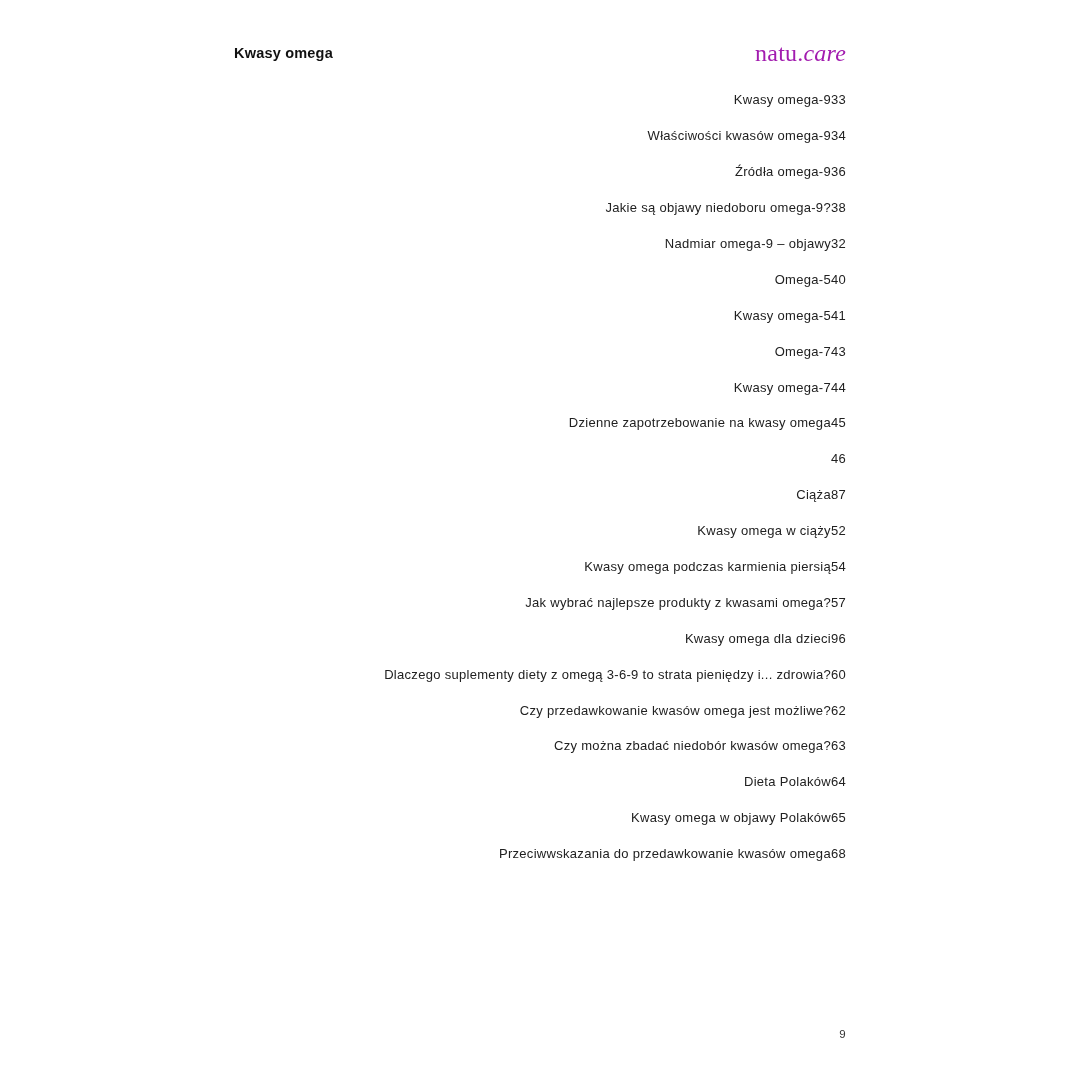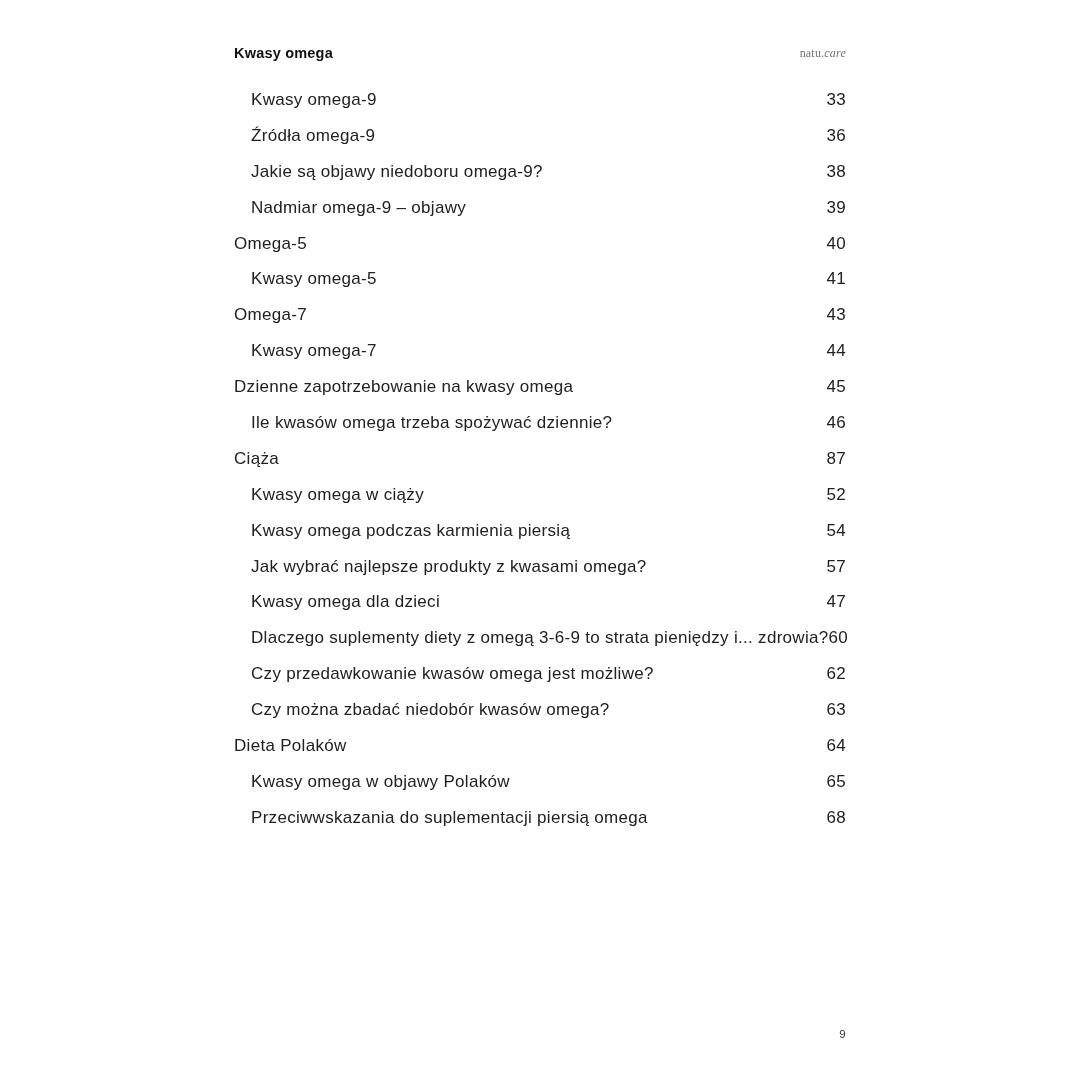--- a/index.html
+++ b/index.html
@@ -27,39 +27,39 @@
     align-items: center;
   }
   .doc-header-title {
     font-size: 14.5px;
     font-weight: 700;
     letter-spacing: 0.2px;
     color: #111111;
   }
   .brand-logo {
     font-family: "Liberation Serif", serif;
-    font-size: 12px;
-    color: #737373;
+    font-size: 24px;
+    color: #a21caf;
     letter-spacing: 0.2px;
   }
   .brand-logo .brand-care {
     font-style: italic;
   }
   .toc-list {
     position: absolute;
     left: 234px;
     width: 612px;
     top: 82px;
   }
   .toc-row {
     height: 35.9px;
     display: flex;
-    justify-content: space-between;
+    justify-content: flex-end;
     align-items: center;
-    font-size: 17px;
+    font-size: 13px;
     letter-spacing: 0.3px;
     color: #212121;
     cursor: pointer;
   }
   .toc-row.level-2 .toc-label {
     padding-left: 17px;
   }
   .toc-label {
     white-space: nowrap;
   }
@@ -89,34 +89,38 @@
     <span class="doc-header-title">Kwasy omega</span>
     <span class="brand-logo"><span>natu.</span><span class="brand-care">care</span></span>
   </div>
 
   <div class="toc-list">
     <div class="toc-row level-2">
       <span class="toc-label">Kwasy omega-9</span>
       <span class="toc-page">33</span>
     </div>
 
+    <div class="toc-row level-2">
+      <span class="toc-label">Właściwości kwasów omega-9</span>
+      <span class="toc-page">34</span>
+    </div>
 
     <div class="toc-row level-2">
       <span class="toc-label">Źródła omega-9</span>
       <span class="toc-page">36</span>
     </div>
 
     <div class="toc-row level-2">
       <span class="toc-label">Jakie są objawy niedoboru omega-9?</span>
       <span class="toc-page">38</span>
     </div>
 
     <div class="toc-row level-2">
       <span class="toc-label">Nadmiar omega-9 – objawy</span>
-      <span class="toc-page">39</span>
+      <span class="toc-page">32</span>
     </div>
 
     <div class="toc-row level-1">
       <span class="toc-label">Omega-5</span>
       <span class="toc-page">40</span>
     </div>
 
     <div class="toc-row level-2">
       <span class="toc-label">Kwasy omega-5</span>
       <span class="toc-page">41</span>
@@ -131,21 +135,20 @@
       <span class="toc-label">Kwasy omega-7</span>
       <span class="toc-page">44</span>
     </div>
 
     <div class="toc-row level-1">
       <span class="toc-label">Dzienne zapotrzebowanie na kwasy omega</span>
       <span class="toc-page">45</span>
     </div>
 
     <div class="toc-row level-2">
-      <span class="toc-label">Ile kwasów omega trzeba spożywać dziennie?</span>
       <span class="toc-page">46</span>
     </div>
 
     <div class="toc-row level-1">
       <span class="toc-label">Ciąża</span>
       <span class="toc-page">87</span>
     </div>
 
     <div class="toc-row level-2">
       <span class="toc-label">Kwasy omega w ciąży</span>
@@ -159,21 +162,21 @@
     </div>
 
 
     <div class="toc-row level-2">
       <span class="toc-label">Jak wybrać najlepsze produkty z kwasami omega?</span>
       <span class="toc-page">57</span>
     </div>
 
     <div class="toc-row level-2">
       <span class="toc-label">Kwasy omega dla dzieci</span>
-      <span class="toc-page">47</span>
+      <span class="toc-page">96</span>
     </div>
 
     <div class="toc-row level-2">
       <span class="toc-label">Dlaczego suplementy diety z omegą 3-6-9 to strata pieniędzy i... zdrowia?</span>
       <span class="toc-page">60</span>
     </div>
 
     <div class="toc-row level-2">
       <span class="toc-label">Czy przedawkowanie kwasów omega jest możliwe?</span>
       <span class="toc-page">62</span>
@@ -189,21 +192,21 @@
       <span class="toc-page">64</span>
     </div>
 
     <div class="toc-row level-2">
       <span class="toc-label">Kwasy omega w objawy Polaków</span>
       <span class="toc-page">65</span>
     </div>
 
 
     <div class="toc-row level-2">
-      <span class="toc-label">Przeciwwskazania do suplementacji piersią omega</span>
+      <span class="toc-label">Przeciwwskazania do przedawkowanie kwasów omega</span>
       <span class="toc-page">68</span>
     </div>
   </div>
 
   <div class="doc-footer">
     <span class="footer-page-number">9</span>
   </div>
 
 </div>
 

